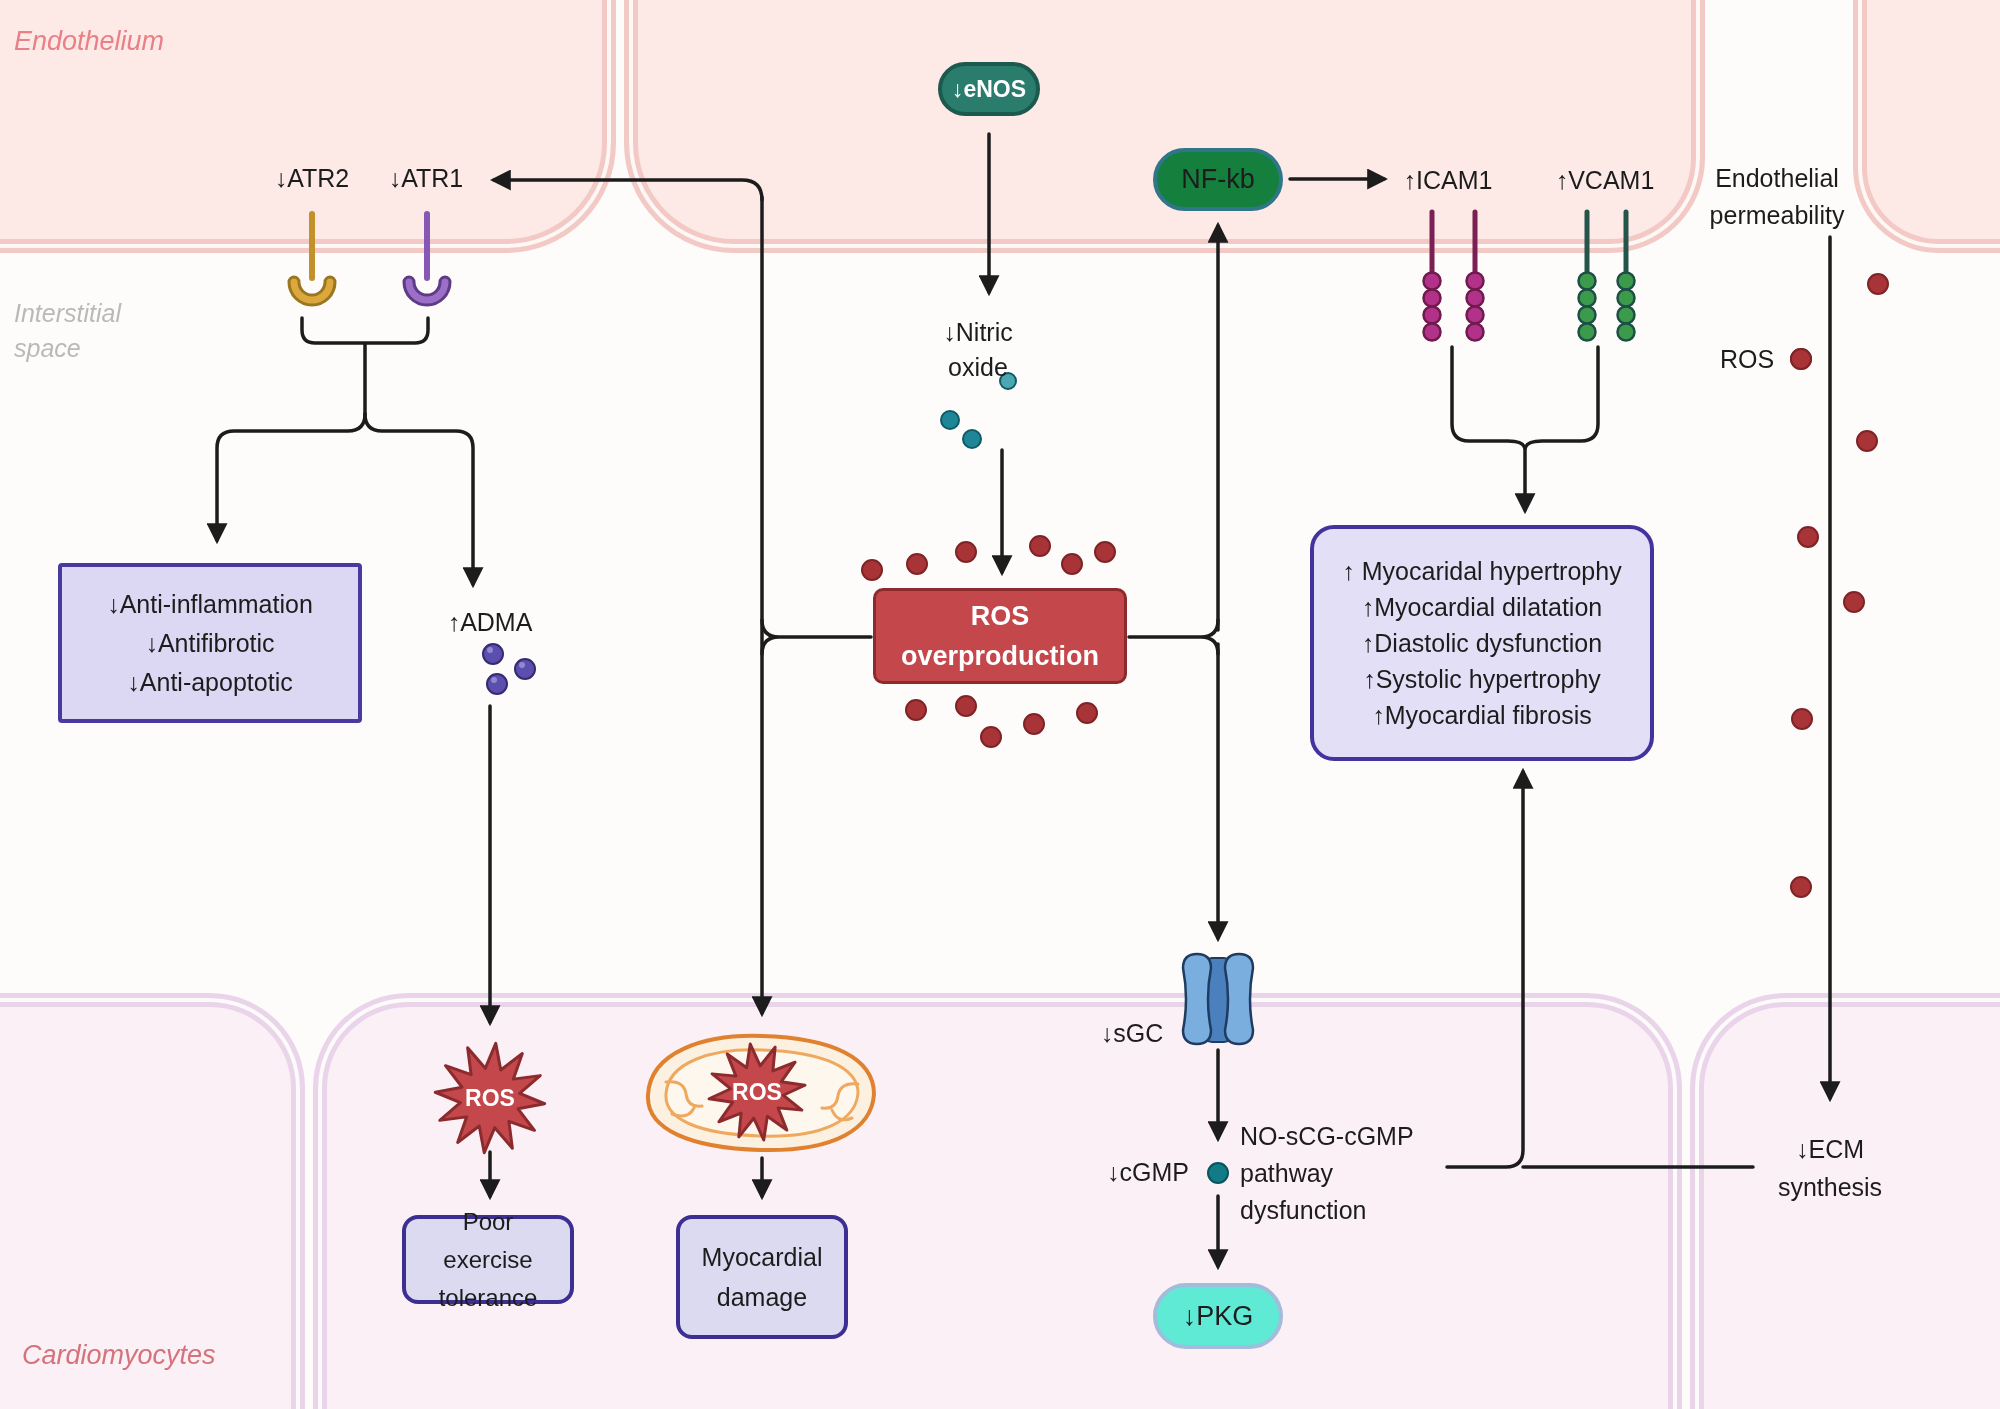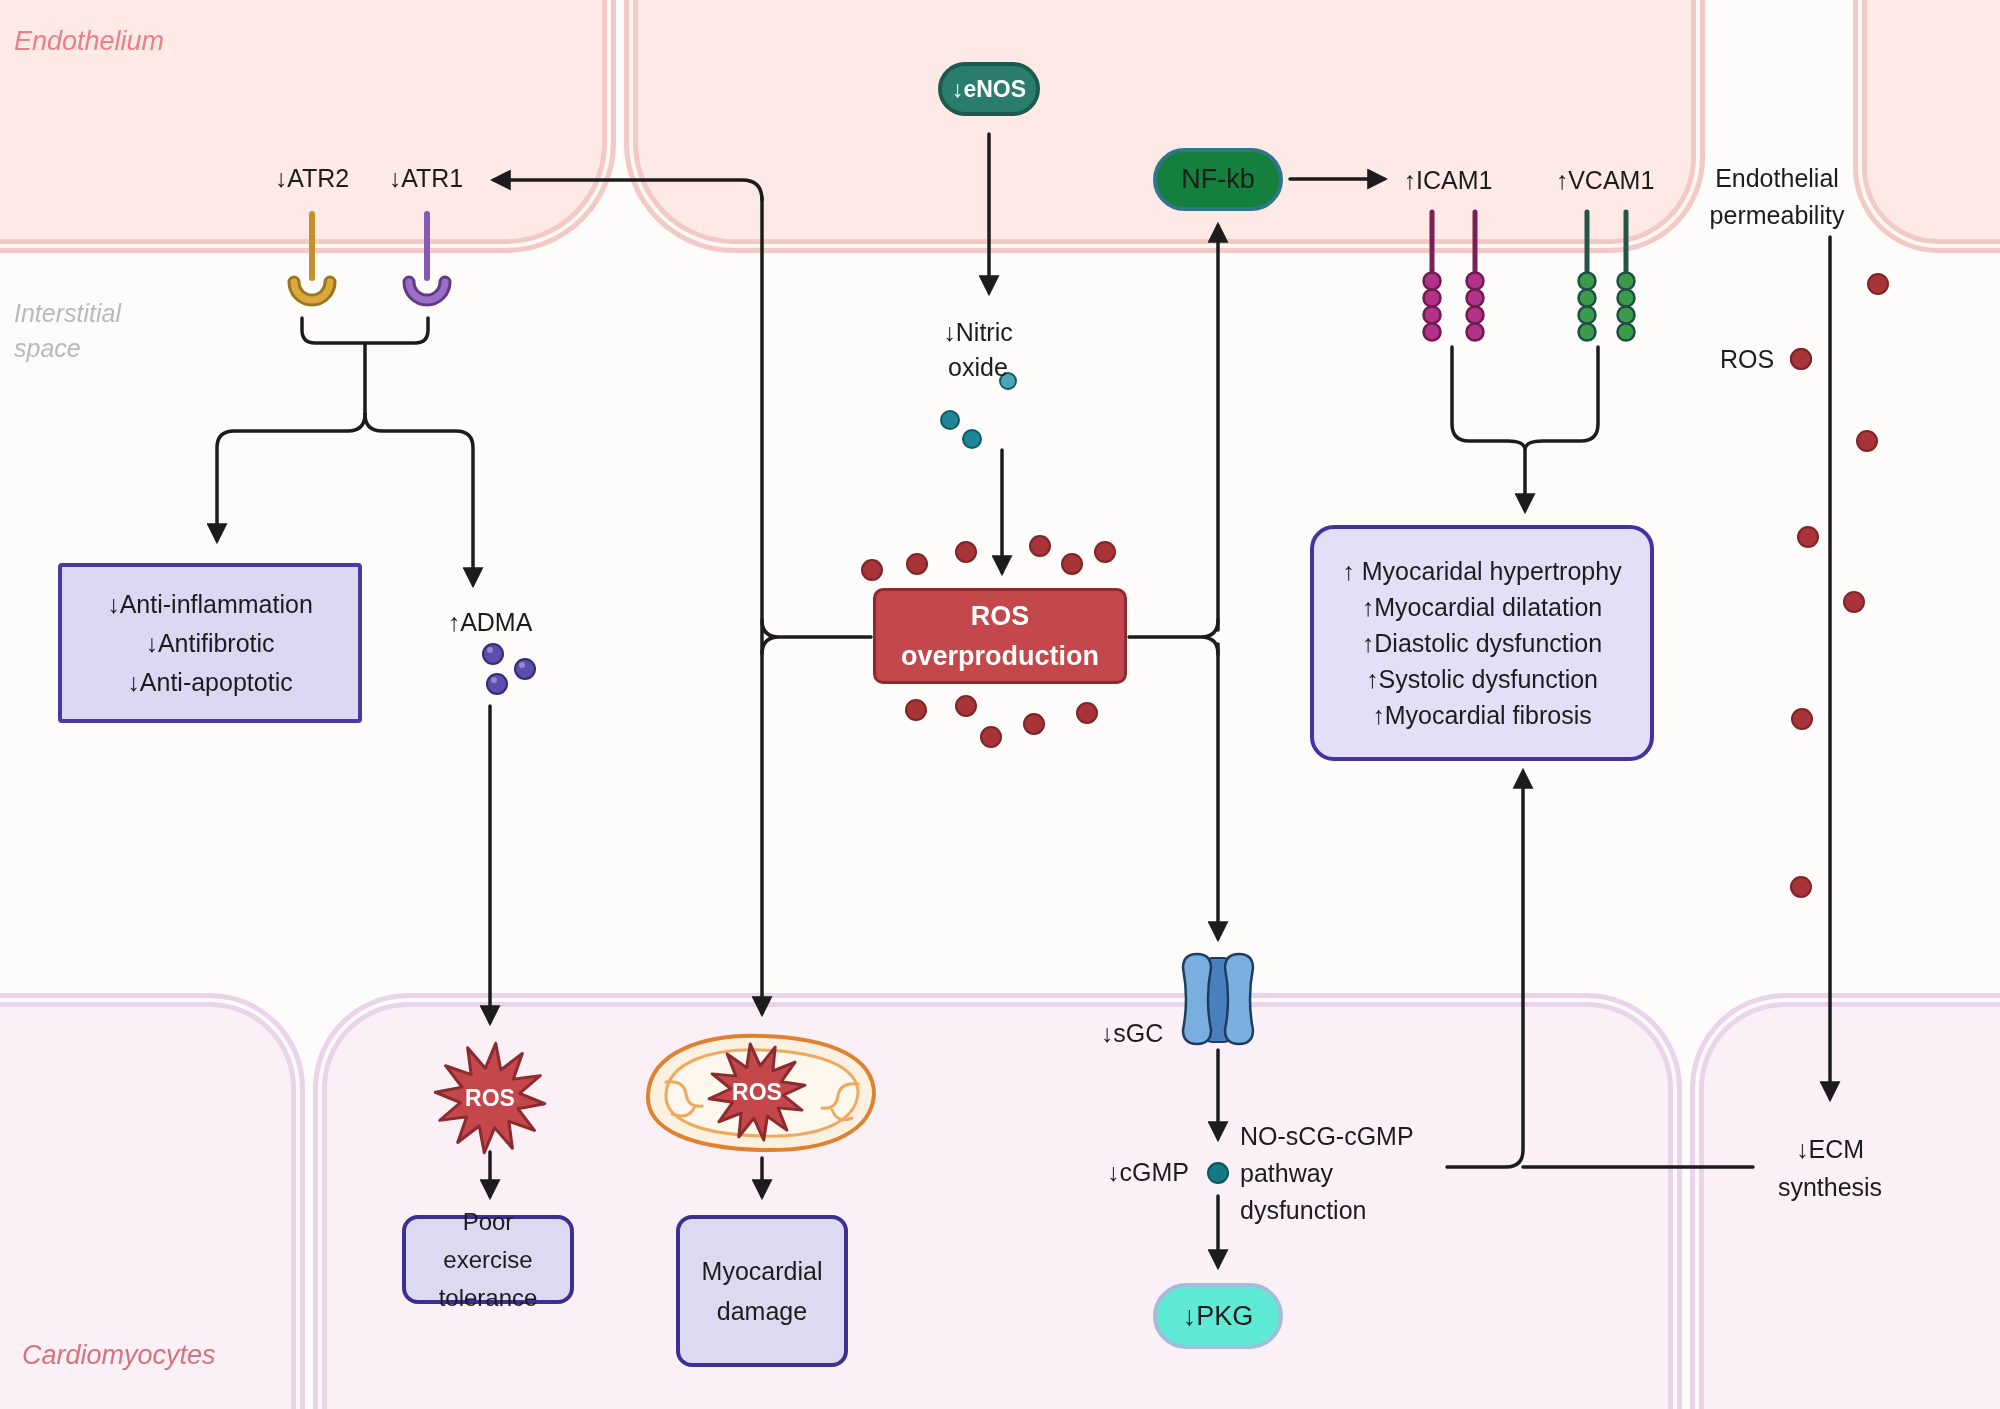--- a/index.html
+++ b/index.html
@@ -240,28 +240,28 @@
   <div class="pbox lav1" style="left:58px;top:563px;width:304px;height:160px;">
     <div>↓Anti-inflammation</div>
     <div>↓Antifibrotic</div>
     <div>↓Anti-apoptotic</div>
   </div>
 
   <div class="pbox lav2" style="left:1310px;top:525px;width:344px;height:236px;">
     <div>↑ Myocaridal hypertrophy</div>
     <div>↑Myocardial dilatation</div>
     <div>↑Diastolic dysfunction</div>
-    <div>↑Systolic dysfunction</div>
+    <div>↑Systolic hypertrophy</div>
     <div>↑Myocardial fibrosis</div>
   </div>
 
   <div class="pbox lav3" style="left:402px;top:1215px;width:172px;height:89px;">
     <div>Poor</div>
     <div>exercise</div>
     <div>tolerance</div>
   </div>
 
-  <div class="pbox lav3" style="left:676px;top:1215px;width:172px;height:152px;font-size:25px;line-height:40px;">
+  <div class="pbox lav3" style="left:676px;top:1215px;width:172px;height:124px;font-size:25px;line-height:40px;">
     <div>Myocardial</div>
     <div>damage</div>
   </div>
 
 </div>
 
 </body></html>

